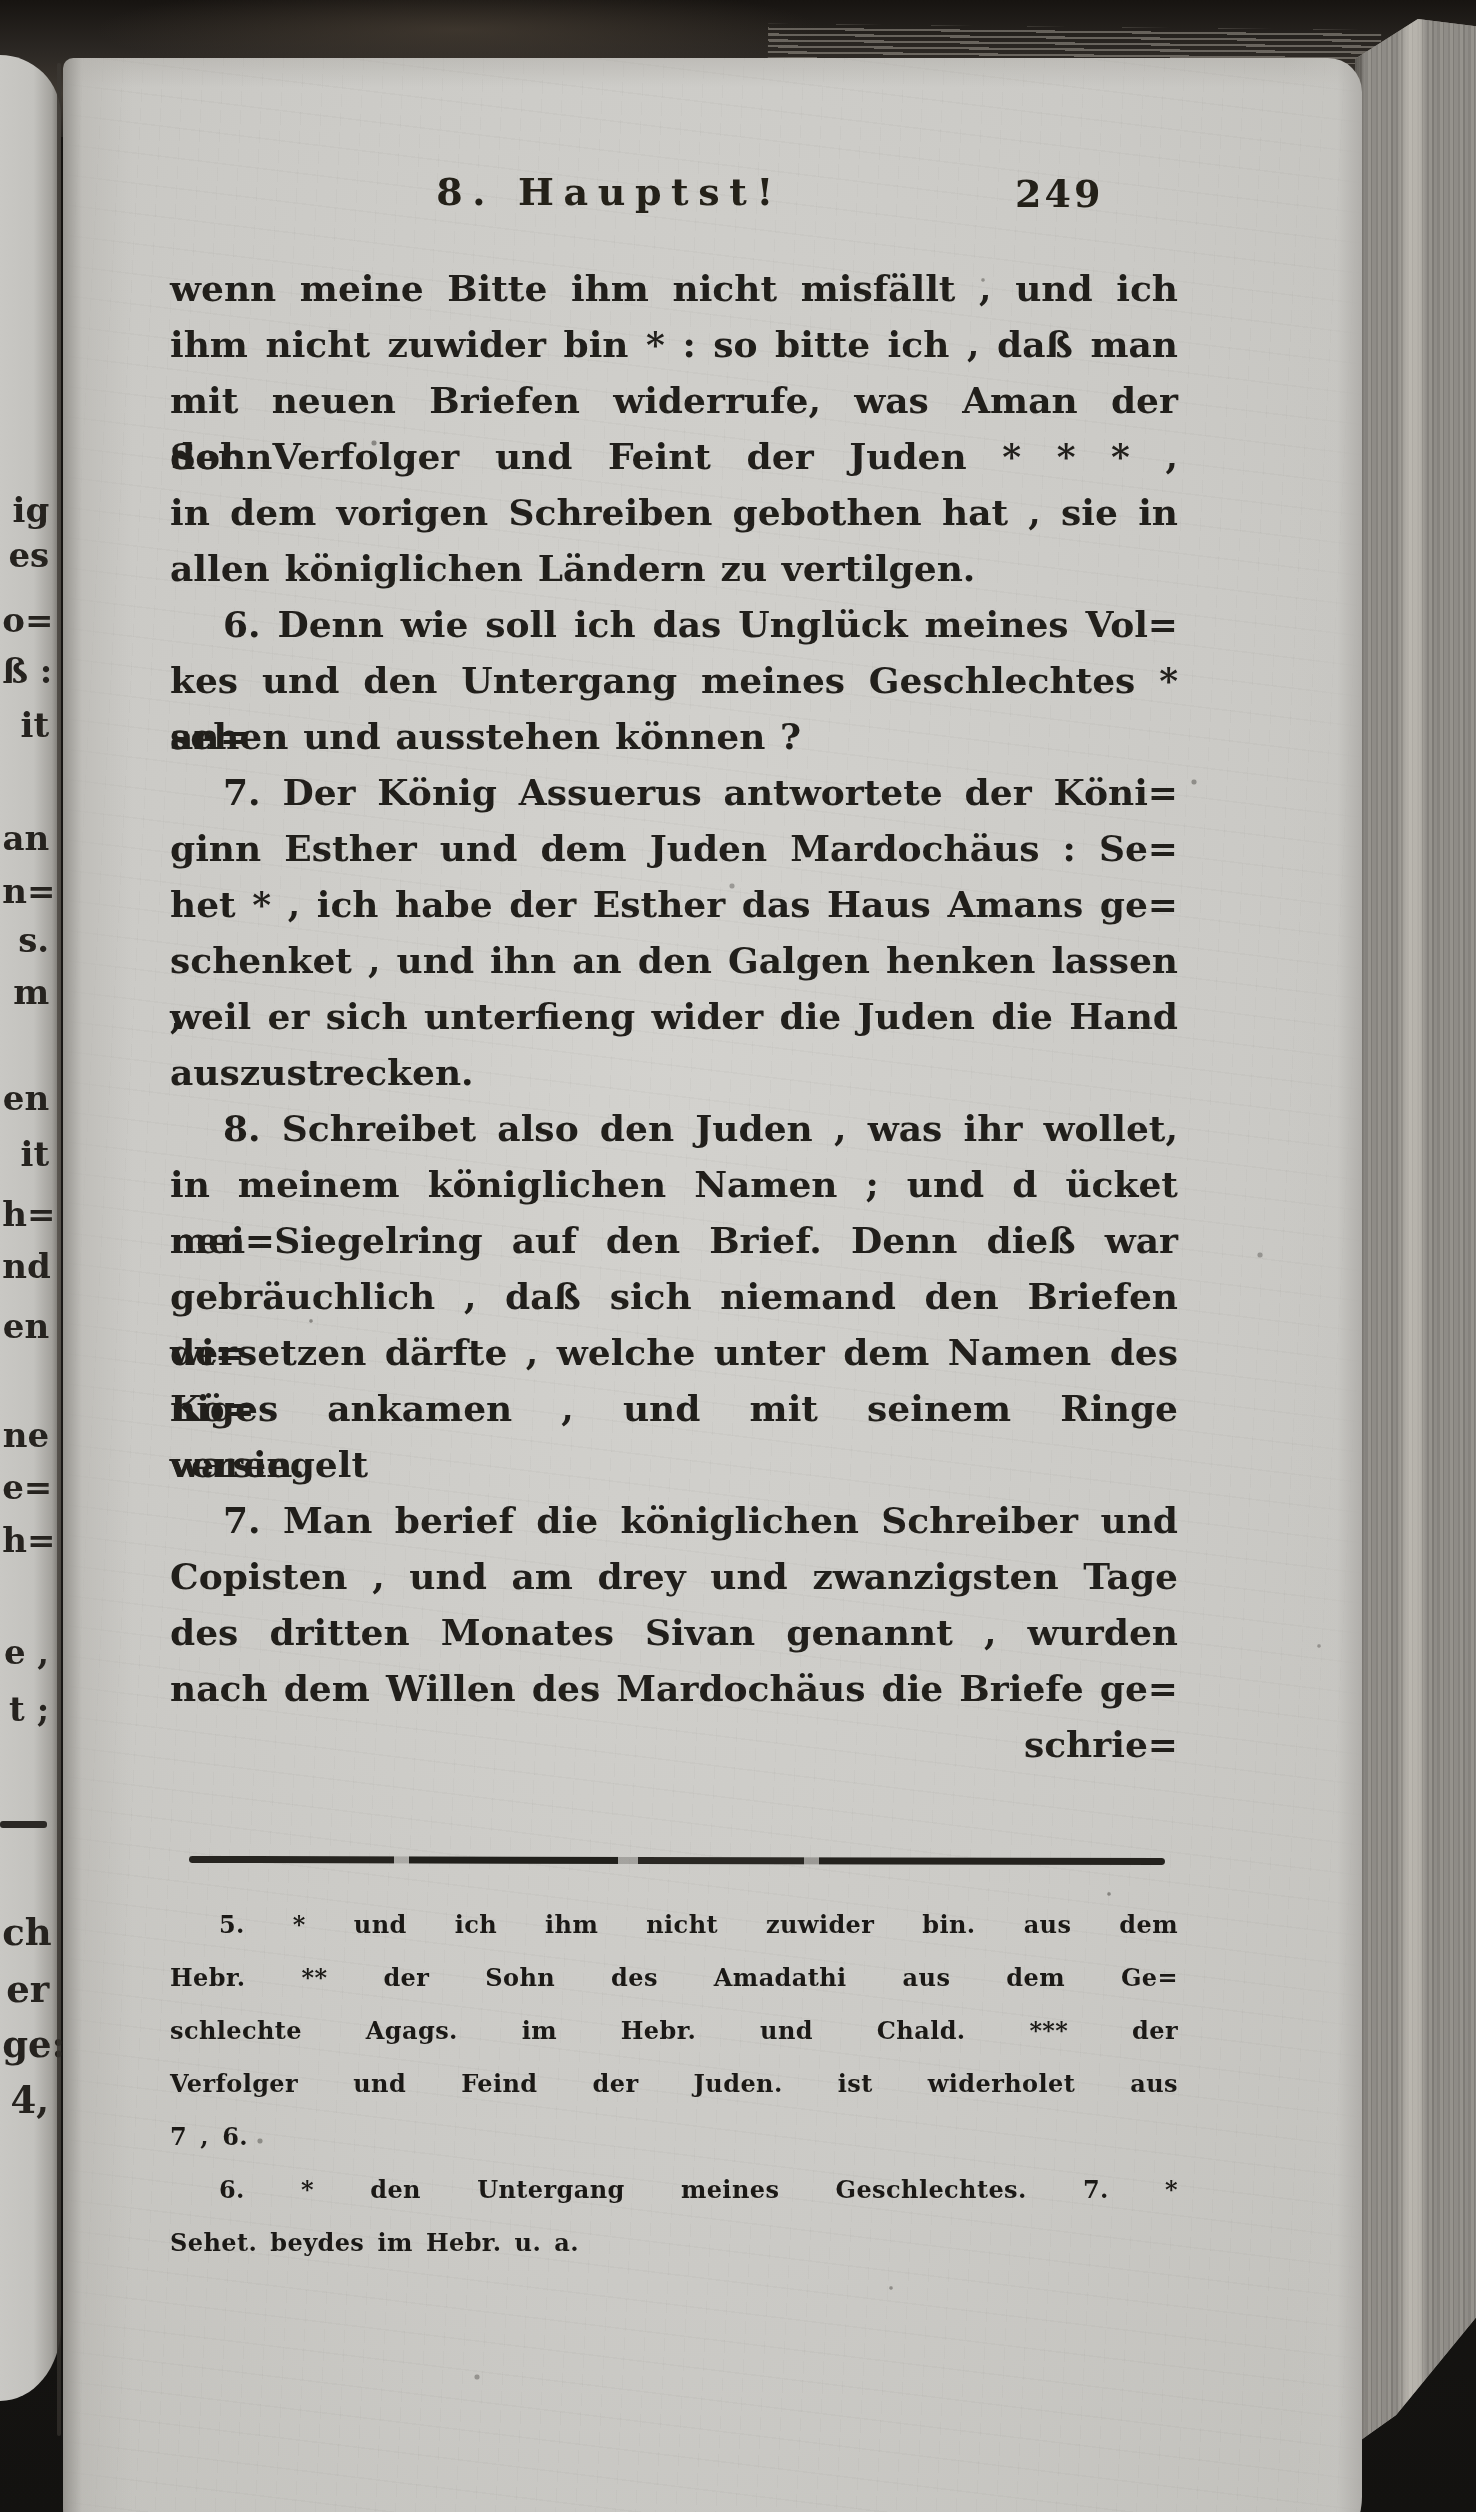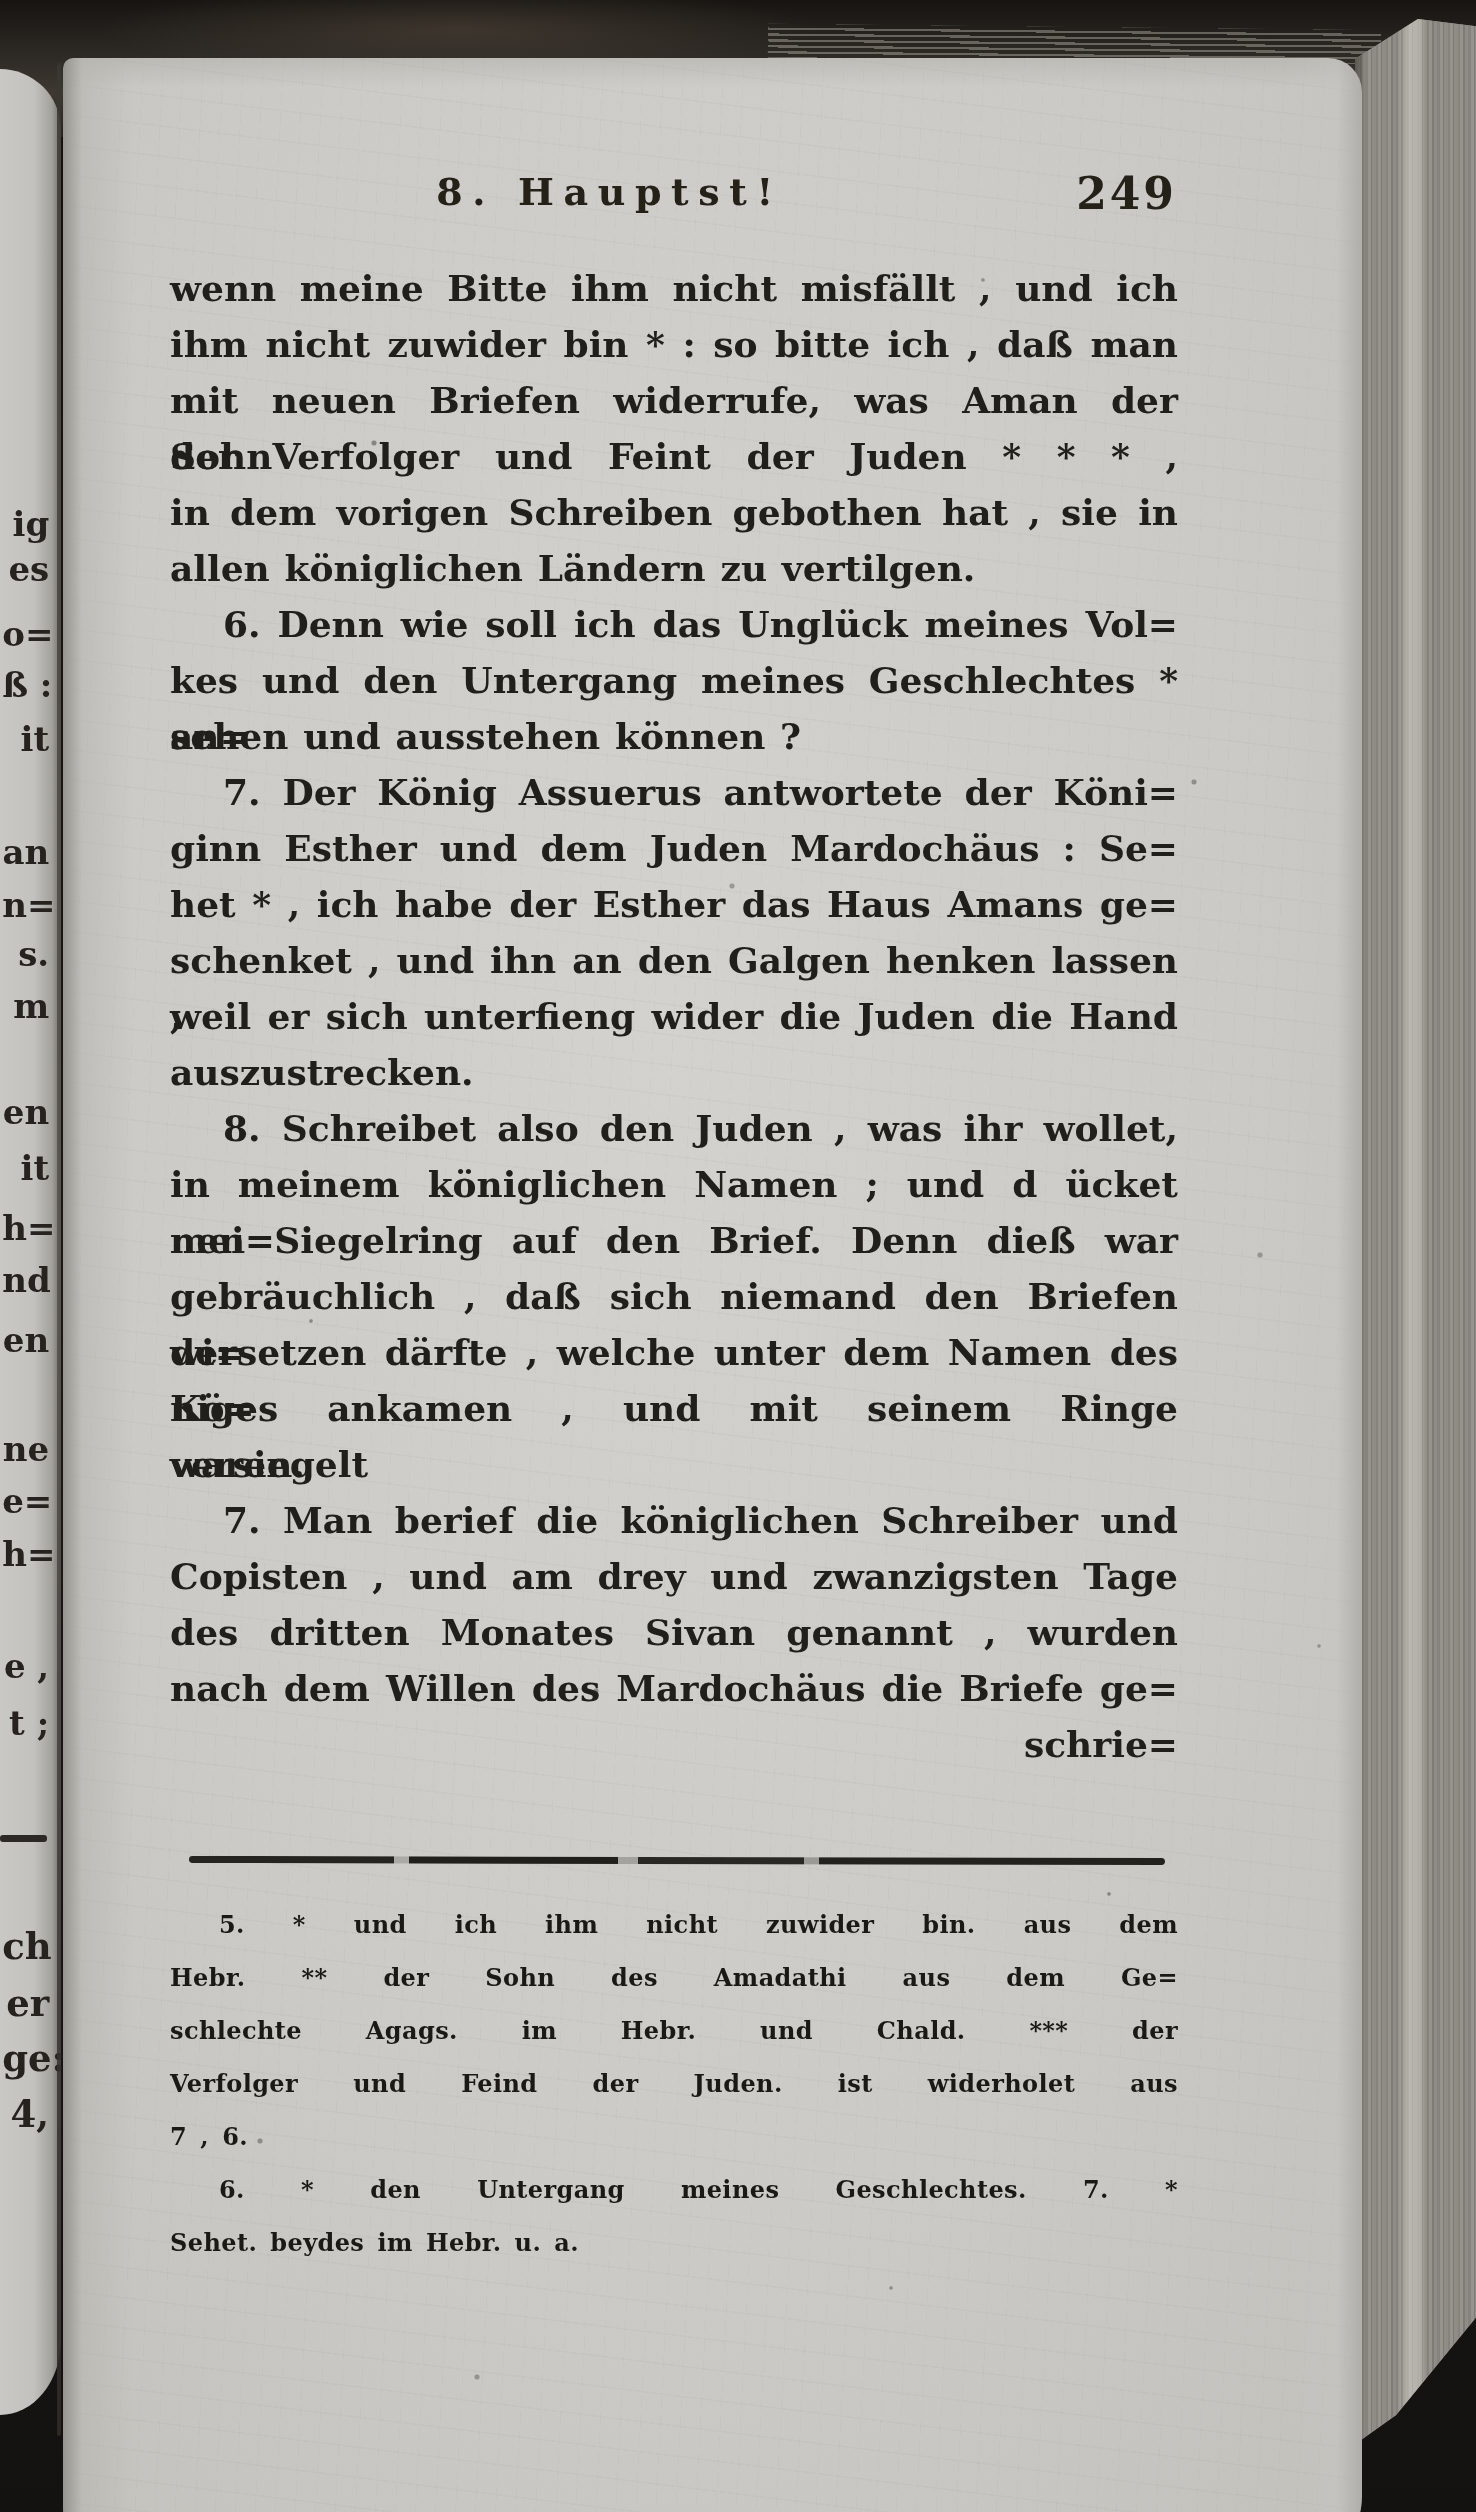--- a/index.html
+++ b/index.html
@@ -28,21 +28,21 @@
     background:
       linear-gradient(90deg, rgba(60,56,51,.55) 0 3.7px, transparent 10.3px),
       linear-gradient(90deg, transparent 43px, rgba(222,218,209,.5) 53px 63px, transparent 72px),
       repeating-linear-gradient(90deg,#86837e 0 2.2px,#96938d 2.2px 5.2px,#7e7b76 5.2px 6.6px,#8f8c87 6.6px 10.3px),
       #8c8984;
     background-blend-mode:normal;
     clip-path:polygon(0 43px,52% 3px,100% 10.3px,100% 94.6%,34% 98.6%,0 99.8%);
   }
   
   .left-page{
-    position:absolute;left:0;top:69px;width:61px;height:2346px;
+    position:absolute;left:0;top:55px;width:61px;height:2346px;
     background:linear-gradient(90deg,#c9c8c4 0%,#c3c2be 55%,#a3a19c 85%,#6e6b66 100%);
     border-radius:0 66px 66px 0 / 0 66px 81px 0;
   }
   .fragment{
     position:absolute;right:11.8px;width:47px;height:50px;
     font-weight:700;font-size:34px;line-height:50px;color:#26231f;
     text-align:right;white-space:nowrap;overflow:visible;
   }
   .fragment.small{font-size:37px;}
   .left-rule{
@@ -79,21 +79,21 @@
       1255px 1587px 0 0.7px rgba(52,49,45,.35), 413px 2318px 0 1.5px rgba(52,49,45,.35);
   }
   
   .hdr-title{
     position:absolute;left:266px;top:108px;width:561px;height:52px;
     text-align:center;font-weight:700;font-size:38px;line-height:52px;
     letter-spacing:9.6px;color:#242119;white-space:nowrap;
   }
   .hdr-num{
     position:absolute;left:952px;top:112px;width:162px;height:47px;
-    text-align:right;font-weight:700;font-size:44px;line-height:47px;
+    text-align:left;font-weight:700;font-size:38px;line-height:47px;
     letter-spacing:3px;color:#242119;
   }
   
   .body-block{position:absolute;left:107px;top:202px;width:1008px;}
   .bline{
     height:56px;line-height:56px;font-weight:700;font-size:36px;
     color:#211f1b;white-space:nowrap;word-spacing:2.2px;
   }
   .bline.just{white-space:normal;text-align:justify;text-align-last:justify;}
   .bline.indent{padding-left:53px;}

